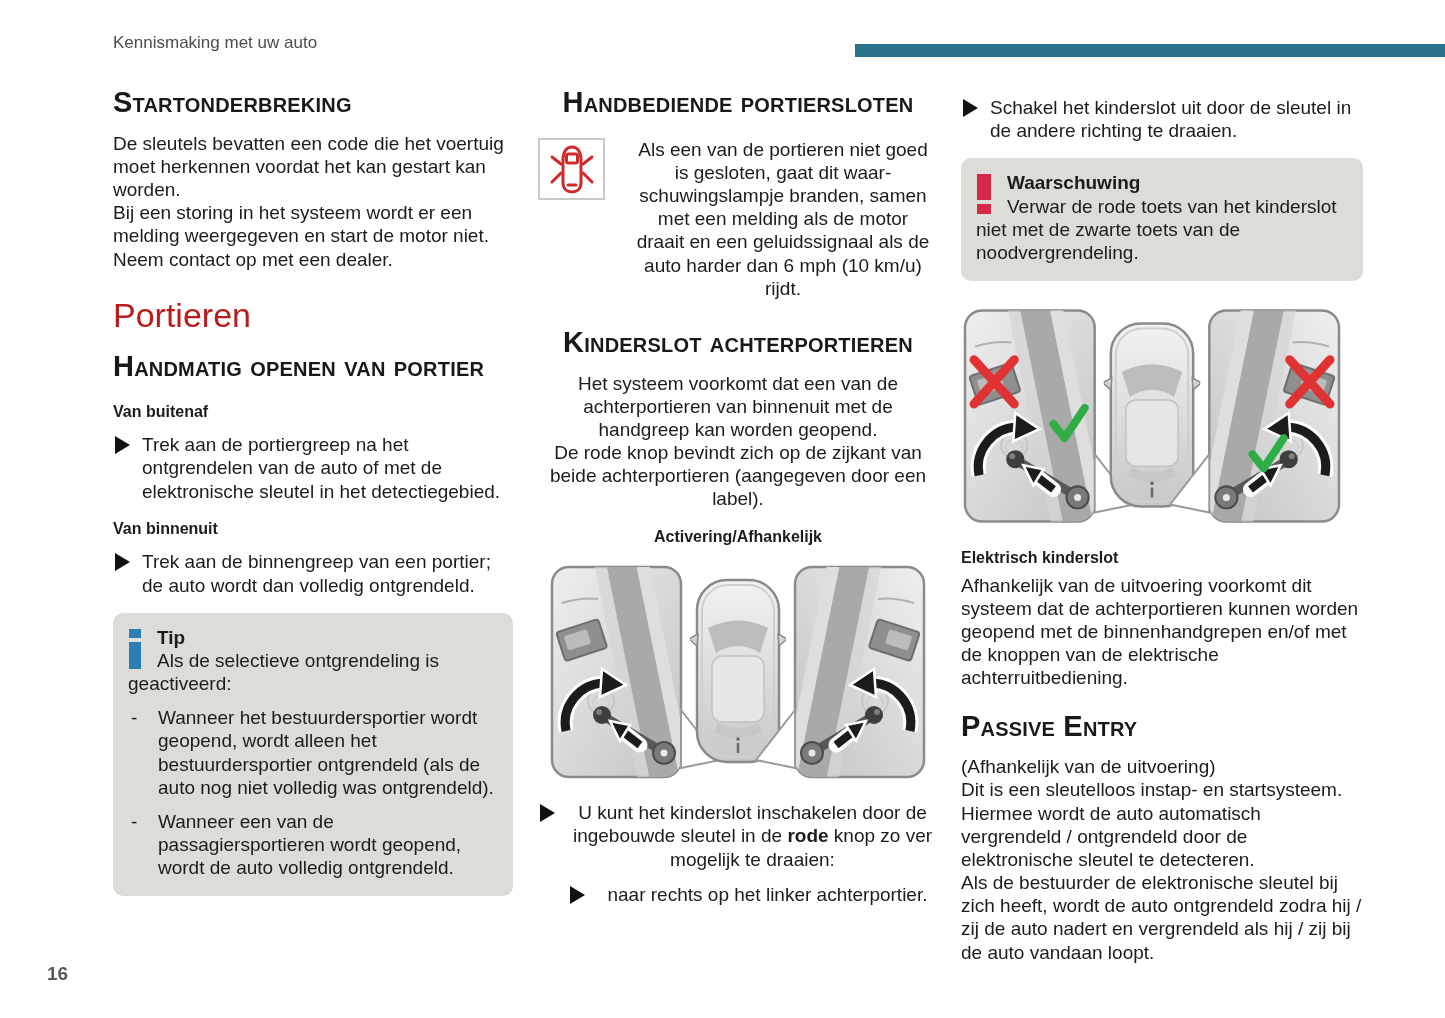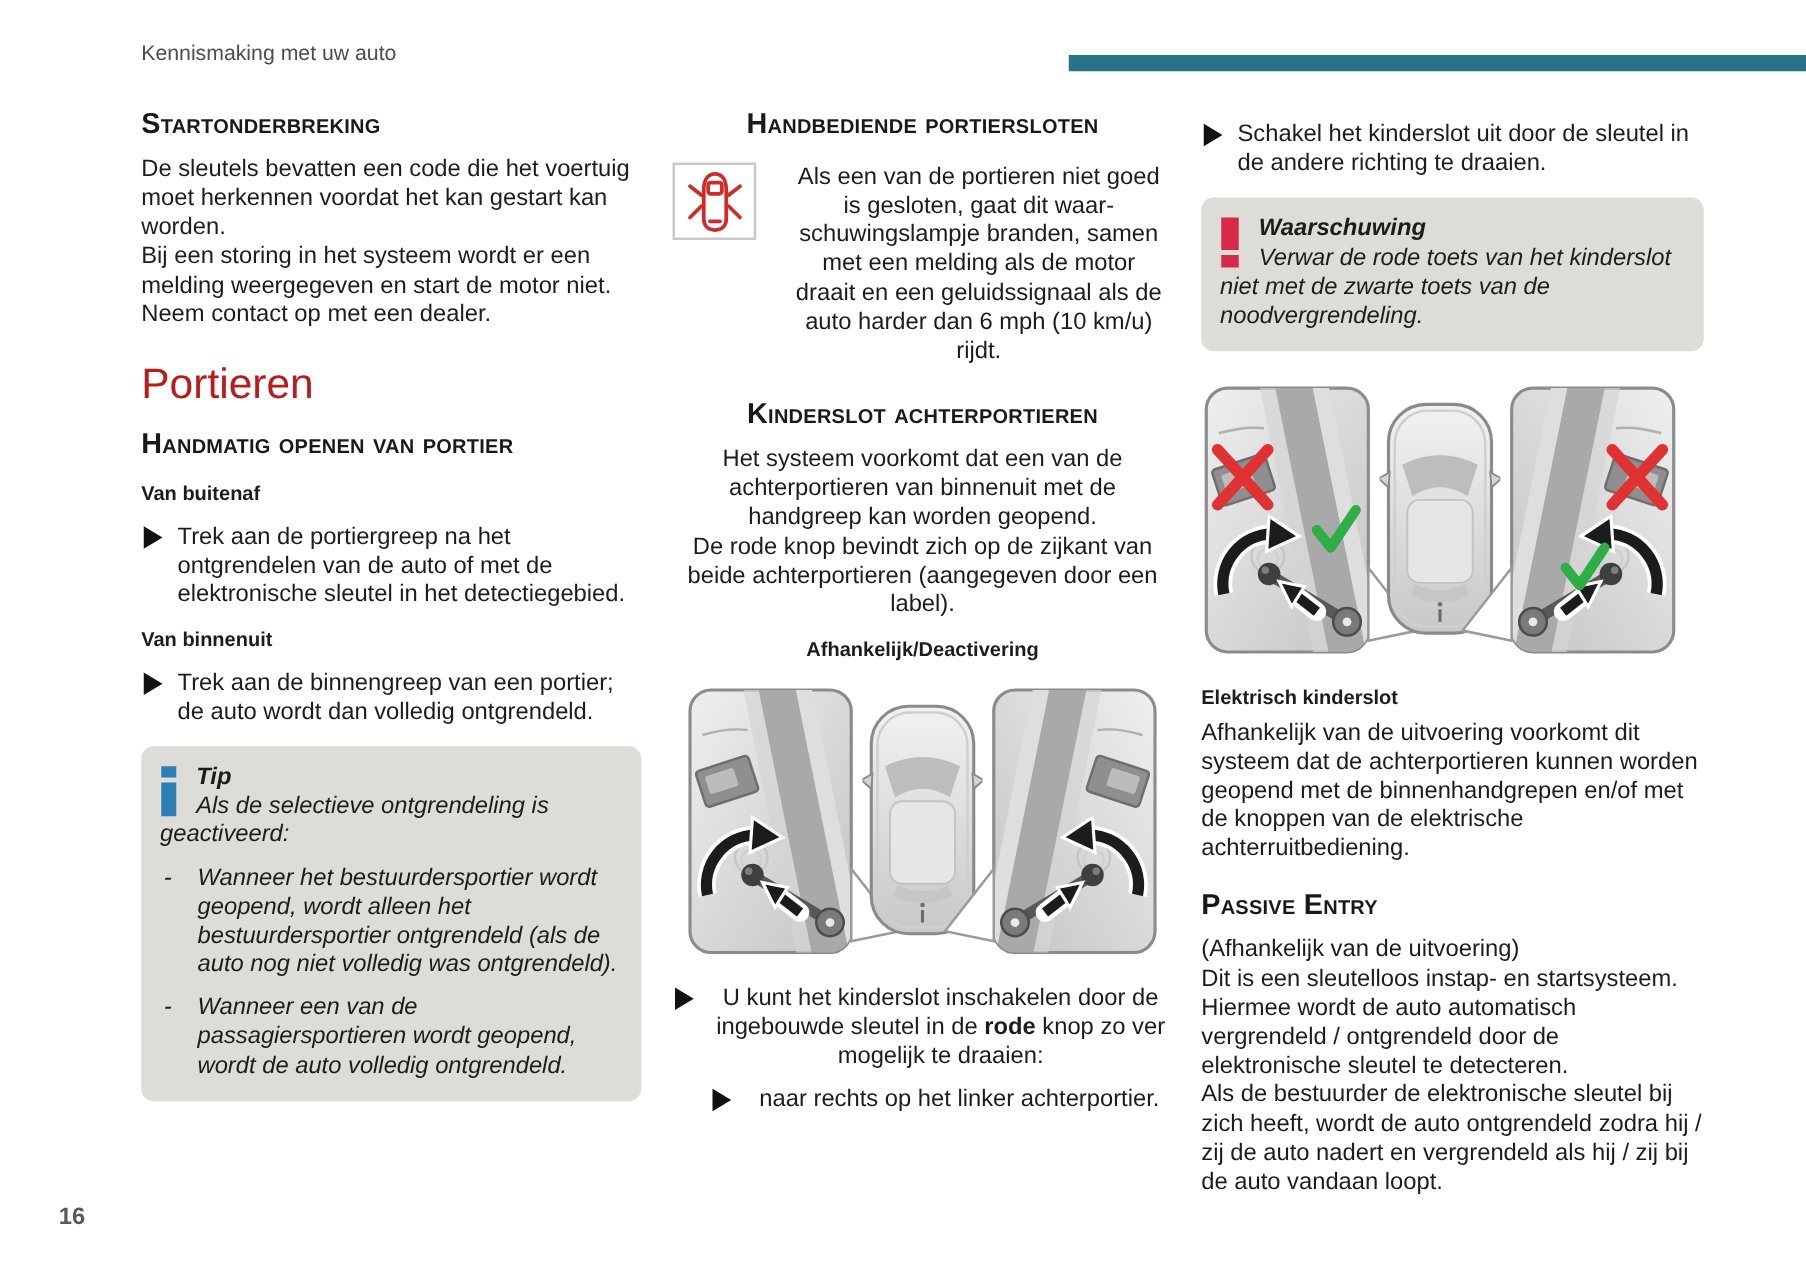--- a/index.html
+++ b/index.html
@@ -9,30 +9,30 @@
   .running-header { position:absolute; left:113px; top:33px; font-size:17px; color:#4d4d4d; }
   .teal-bar { position:absolute; left:855px; right:0; top:44px; height:13px; background:#2a7289; }
   .page-number { position:absolute; left:47px; top:963px; font-size:19px; font-weight:700; color:#595959; }
 
   .col { position:absolute; top:84px; font-size:19px; line-height:1.22; }
   .col1 { left:113px; width:400px; }
   .col2 { left:538px; width:400px;text-align:center; }
   .col3 { left:961px; width:402px; }
 
   h1.chapter { font-size:34px; font-weight:400; color:#b91c1c; margin:26px 0 14px; line-height:1.1; }
-  h2.sc { font-variant:small-caps; font-size:23px; line-height:1.3; font-weight:700; color:#191919; margin:0 0 10px; letter-spacing:.2px; }
+  h2.sc { font-variant:small-caps; font-size:29px; line-height:1.3; font-weight:700; color:#191919; margin:0 0 10px; letter-spacing:.2px; }
   h3.sub { font-size:16px; font-weight:700; margin:16px 0 6px; }
   p { margin:0; }
 
   .bullet { display:flex; margin-top:12px; }
   .tri { flex:0 0 auto; width:0; height:0; border-left:15px solid #111; border-top:9px solid transparent; border-bottom:9px solid transparent; margin:3px 12px 0 2px; }
   .btext { flex:1; }
   .subind { margin-left:30px; }
 
-  .note-box { background:#dddcd6; border-radius:10px; padding:13px 16px 17px 15px; margin-top:16px;font-style:italic; }
+  .note-box { background:#dddcd6; border-radius:10px; padding:13px 16px 17px 15px; margin-top:16px; }
   .info-icon { float:left; width:13px; height:40px; margin:3px 15px 0 1px; position:relative; }
   .info-icon .dot { position:absolute; top:0; left:0; width:12px; height:9px; background:#2b7fb5; }
   .info-icon .bar { position:absolute; top:13px; left:0; width:12px; height:27px; background:#2b7fb5; }
   .warn-icon { float:left; width:15px; height:40px; margin:3px 15px 0 1px; position:relative; }
   .warn-icon .bar { position:absolute; top:0; left:0; width:14px; height:26px; background:#d7294a; }
   .warn-icon .dot { position:absolute; top:30px; left:0; width:14px; height:10px; background:#d7294a; }
   .note-title { font-weight:700; }
   .dash-item { display:flex; margin-top:11px; }
   .dash-item .d { flex:0 0 30px; padding-left:3px; }
   .dash-item .dt { flex:1; }
@@ -160,21 +160,21 @@
             <path d="M34,30 L43,39"></path>
           </g>
         </svg>
       </div>
       <div class="it">Als een van de portieren niet goed is gesloten, gaat dit waar­schuwingslampje branden, samen met een melding als de motor draait en een geluidssignaal als de auto harder dan 6 mph (10 km/u) rijdt.</div>
     </div>
 
     <h2 class="sc" style="margin-top:24px">Kinderslot achterportieren</h2>
     <p>Het systeem voorkomt dat een van de achterportieren van binnenuit met de handgreep kan worden geopend.</p>
     <p>De rode knop bevindt zich op de zijkant van beide achterportieren (aangegeven door een label).</p>
-    <h3 class="sub">Afhankelijk/Deactivering</h3>
+    <h3 class="sub">Activering/Afhankelijk</h3>
 
     <div class="figure">
       <svg width="380" height="224" viewBox="0 0 380 224">
         <use href="#dps" x="0" y="3" width="137" height="218"></use>
         <polygon points="133,150 172,200 133,208" fill="#ffffff" stroke="#9a9a9a" stroke-width="2"></polygon>
         <use href="#cts" x="142" y="16" width="96" height="190"></use>
         <g transform="translate(380,0) scale(-1,1)">
           <use href="#dps" x="0" y="3" width="137" height="218"></use>
           <polygon points="133,150 172,200 133,208" fill="#ffffff" stroke="#9a9a9a" stroke-width="2"></polygon>
         </g>

